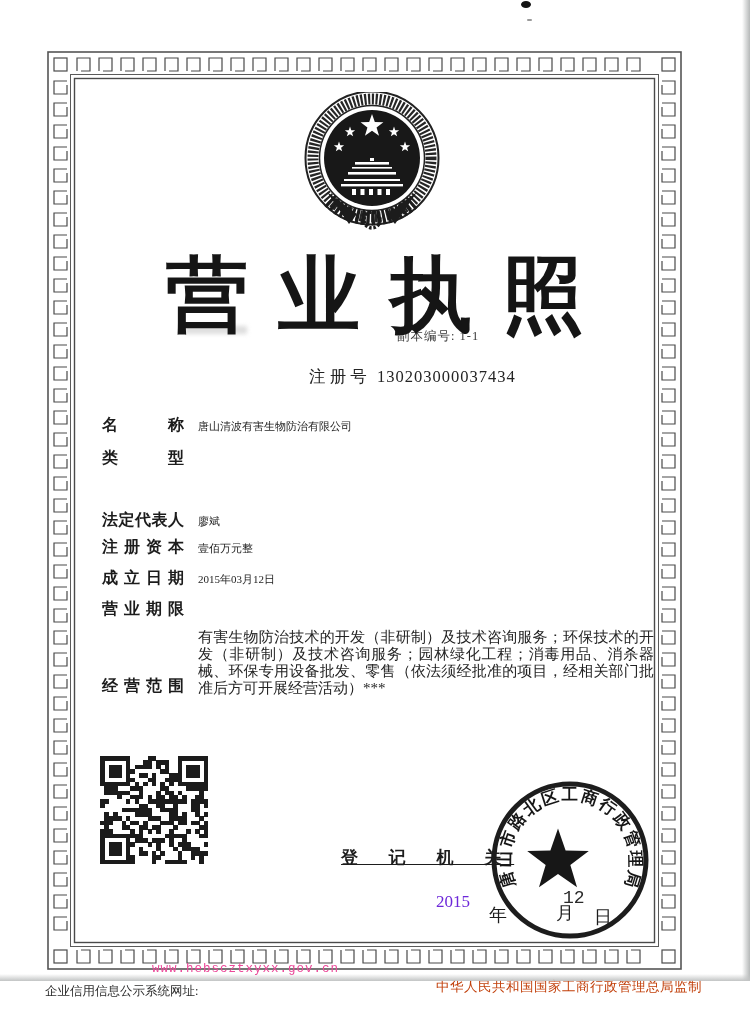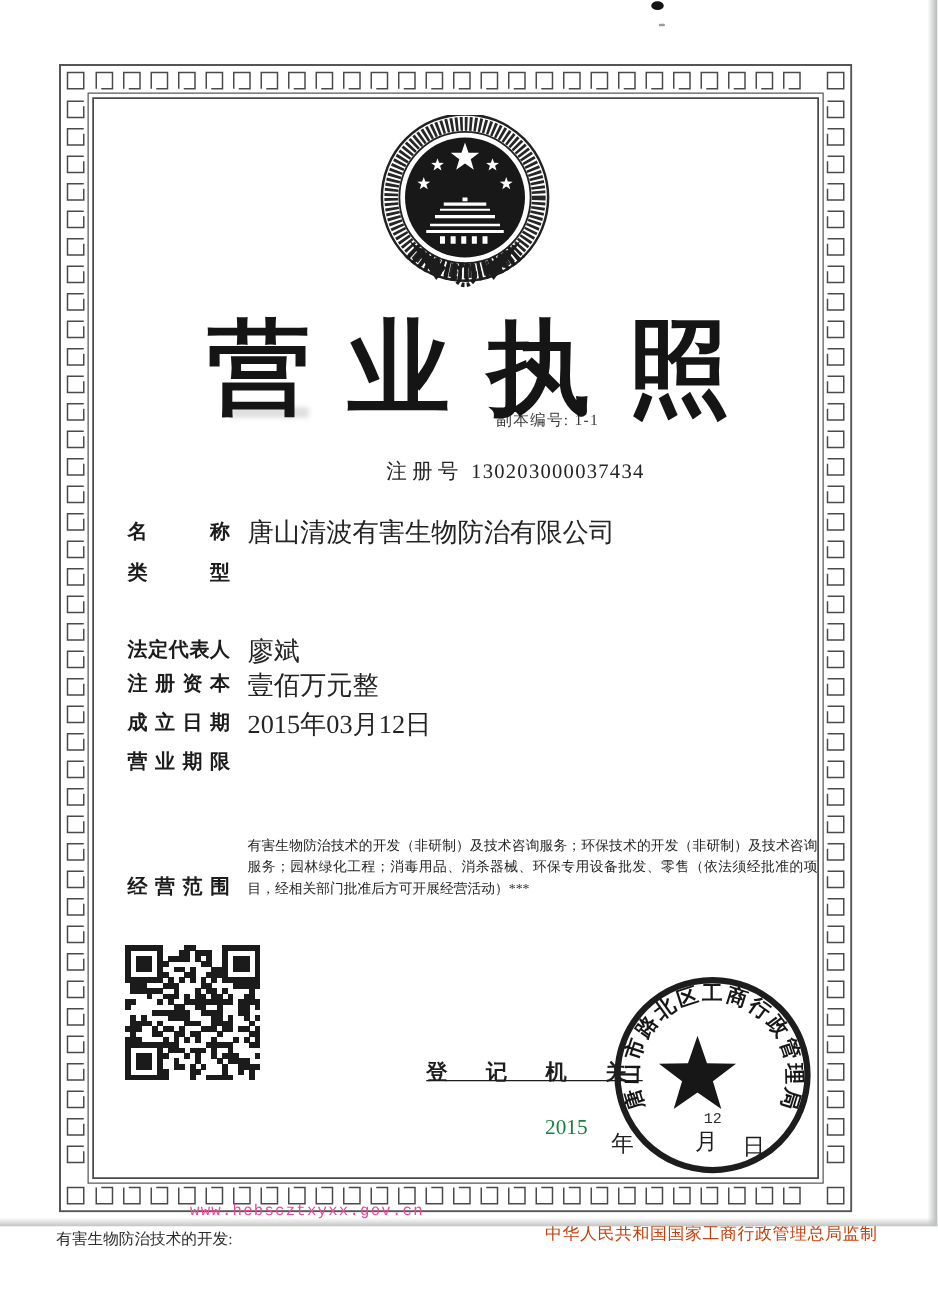--- a/index.html
+++ b/index.html
@@ -33,34 +33,34 @@
   .regline { left:309px; top:366px; font-size:16.5px; color:#242424; white-space:nowrap; }
   .regline .num { letter-spacing:1px; margin-left:6px;text-align:right; }
 
   .fields { left:102px; top:413px; width:560px; height:300px; }
   .frow { position:absolute; left:0; display:flex; align-items:flex-end; width:560px; }
   .flbl {
     display:inline-block; width:82px; min-height:18px; flex:0 0 82px;
     font-family:"Liberation Sans", sans-serif; font-weight:bold; font-size:16px;
     color:#1c1c1c; text-align:justify; text-align-last:justify;
   }
-  .fval { margin-left:14px; font-size:21px; color:#242424; line-height:20px; }
-  .fval.scope { font-size:11px; line-height:17px; width:456px; text-align:justify;margin-top:40px; }
+  .fval { margin-left:14px; font-size:11px; color:#242424; line-height:20px; }
+  .fval.scope { font-size:15px; line-height:17px; width:456px; text-align:justify; }
 
   .qr { left:100px; top:756px; }
   .authority {
     left:341px; top:846px; font-family:"Liberation Sans", sans-serif;
     font-weight:600; font-size:17px; letter-spacing:13px; color:#1d1d1d; white-space:nowrap;text-decoration:underline;
   }
   .seal { left:485px; top:775px; }
 
-  .d-year { left:436px; top:892px; font-size:17px; color:#15803d;text-align:center; }
+  .d-year { left:436px; top:892px; font-size:17px; color:#6d28d9;text-align:center; }
   .d-yu { left:489px; top:903px; font-size:18px; color:#1d1d1d; }
   .d-mu { left:556px; top:901px; font-size:18px; color:#1d1d1d; }
-  .d-day { left:563px; top:888px; font-size:12px; color:#2a2a2a; font-family:"Liberation Mono", monospace; }
+  .d-day { left:563px; top:888px; font-size:18px; color:#2a2a2a; font-family:"Liberation Mono", monospace; }
   .d-du { left:594px; top:905px; font-size:18px; color:#1d1d1d; }
 
   .f-label { left:45px; top:983px; font-size:12.5px; color:#2c2c2c; }
   .f-url { left:152px; top:962px; font-size:12.5px; letter-spacing:1px; color:#ec4899;
     font-family:Liberation Mono, monospace; }
   .f-issuer { left:436px; top:978px; font-size:13.5px; color:#c2410c; letter-spacing:.5px; }
 </style>
 </head>
 <body>
 
@@ -489,18 +489,18 @@
     <polygon fill="#171717" points="0,-12 2.82,-3.88 11.41,-3.71 4.57,1.48 7.05,9.71 0,4.8 -7.05,9.71 -4.57,1.48 -11.41,-3.71 -2.82,-3.88" transform="translate(73,86) scale(2.7)"></polygon>
   </svg>
 
   <div class="abs d-year">2015</div>
   <div class="abs d-yu">年</div>
   <div class="abs d-mu">月</div>
   <div class="abs d-day">12</div>
   <div class="abs d-du">日</div>
 
   <div class="abs f-url">www.hebscztxyxx.gov.cn</div>
-  <div class="abs f-label">有害生物防治技术的开发:</div>
+  <div class="abs f-label">企业信用信息公示系统网址:</div>
   <div class="abs f-issuer">中华人民共和国国家工商行政管理总局监制</div>
 
   <div class="abs right-shade"></div>
   <div class="abs bottom-shade"></div>
 </div>
 
 </body></html>

